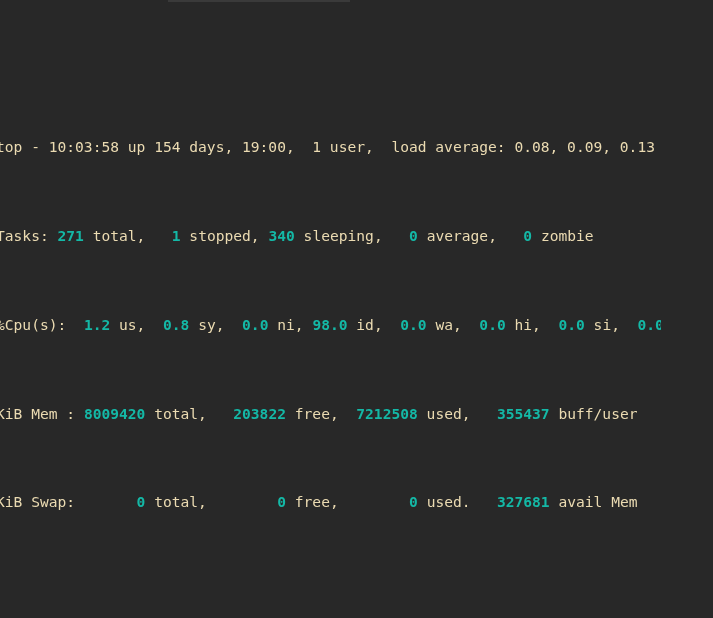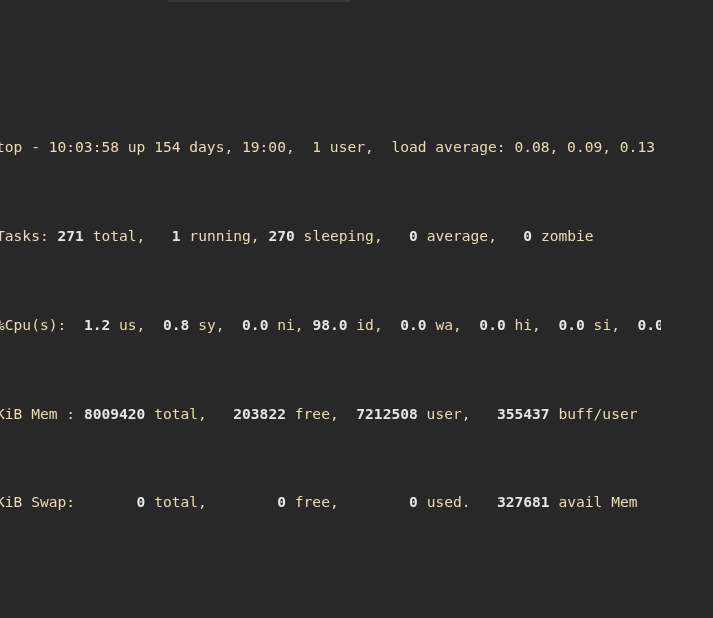--- a/index.html
+++ b/index.html
@@ -50,41 +50,41 @@
 
   .line {
     white-space: pre;
     height: 22.2px;
     line-height: 22.2px;
     color: #ebdbb2;
   }
 
   .b {
     font-weight: bold;
-    color: #e5e5e5;
+    color: #14b8a6;
   }
 </style>
 </head>
 <body>
 
 <div id="terminal">
 
   <div class="top-sliver"></div>
 
   <div class="screen">
 
     <div class="summary">
 
       <div class="line"><span>top - 10:03:58 up 154 days, 19:00,  1 user,  load average: 0.08, 0.09, 0.13</span></div>
 
-      <div class="line"><span>Tasks:</span> <span class="b">271</span> <span>total,</span>   <span class="b">1</span> <span>running,</span> <span class="b">270</span> <span>sleeping,</span>   <span class="b">0</span> <span>average,</span>   <span class="b">0</span> <span>zombie</span></div>
+      <div class="line"><span>Tasks:</span> <span class="b">271</span> <span>total,</span>   <span class="b">1</span> <span>stopped,</span> <span class="b">340</span> <span>sleeping,</span>   <span class="b">0</span> <span>average,</span>   <span class="b">0</span> <span>zombie</span></div>
 
       <div class="line"><span>%Cpu(s):</span>  <span class="b">1.2</span> <span>us,</span>  <span class="b">0.8</span> <span>sy,</span>  <span class="b">0.0</span> <span>ni,</span> <span class="b">98.0</span> <span>id,</span>  <span class="b">0.0</span> <span>wa,</span>  <span class="b">0.0</span> <span>hi,</span>  <span class="b">0.0</span> <span>si,</span>  <span class="b">0.0</span> <span>st</span></div>
 
-      <div class="line"><span>KiB Mem :</span> <span class="b">8009420</span> <span>total,</span>   <span class="b">203822</span> <span>free,</span>  <span class="b">7212508</span> <span>user,</span>   <span class="b">355437</span> <span>buff/user</span></div>
+      <div class="line"><span>KiB Mem :</span> <span class="b">8009420</span> <span>total,</span>   <span class="b">203822</span> <span>free,</span>  <span class="b">7212508</span> <span>used,</span>   <span class="b">355437</span> <span>buff/user</span></div>
 
       <div class="line"><span>KiB Swap:</span>       <span class="b">0</span> <span>total,</span>        <span class="b">0</span> <span>free,</span>        <span class="b">0</span> <span>used.</span>   <span class="b">327681</span> <span>avail Mem</span></div>
 
     </div>
 
     
 
     
 
     

